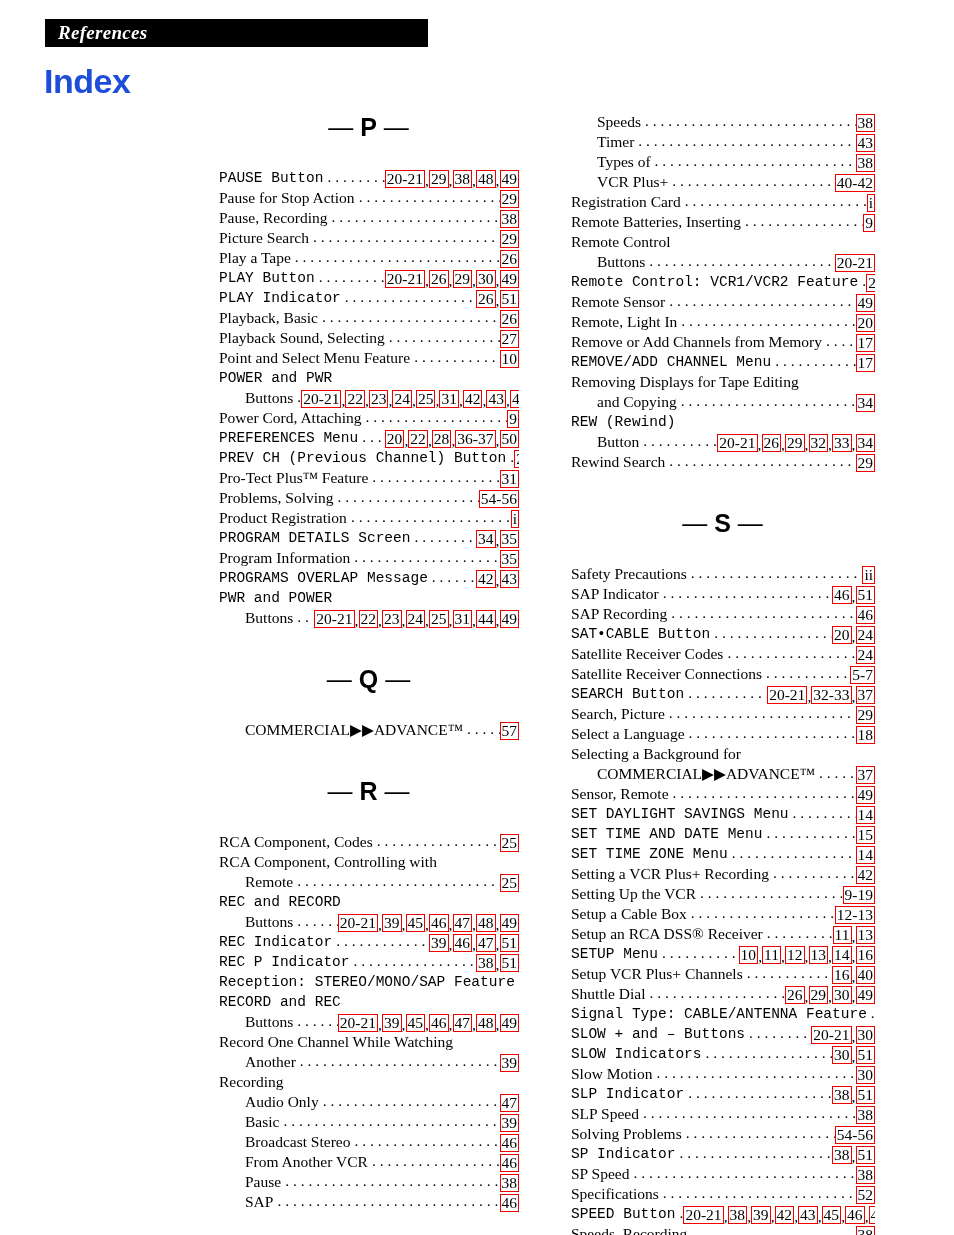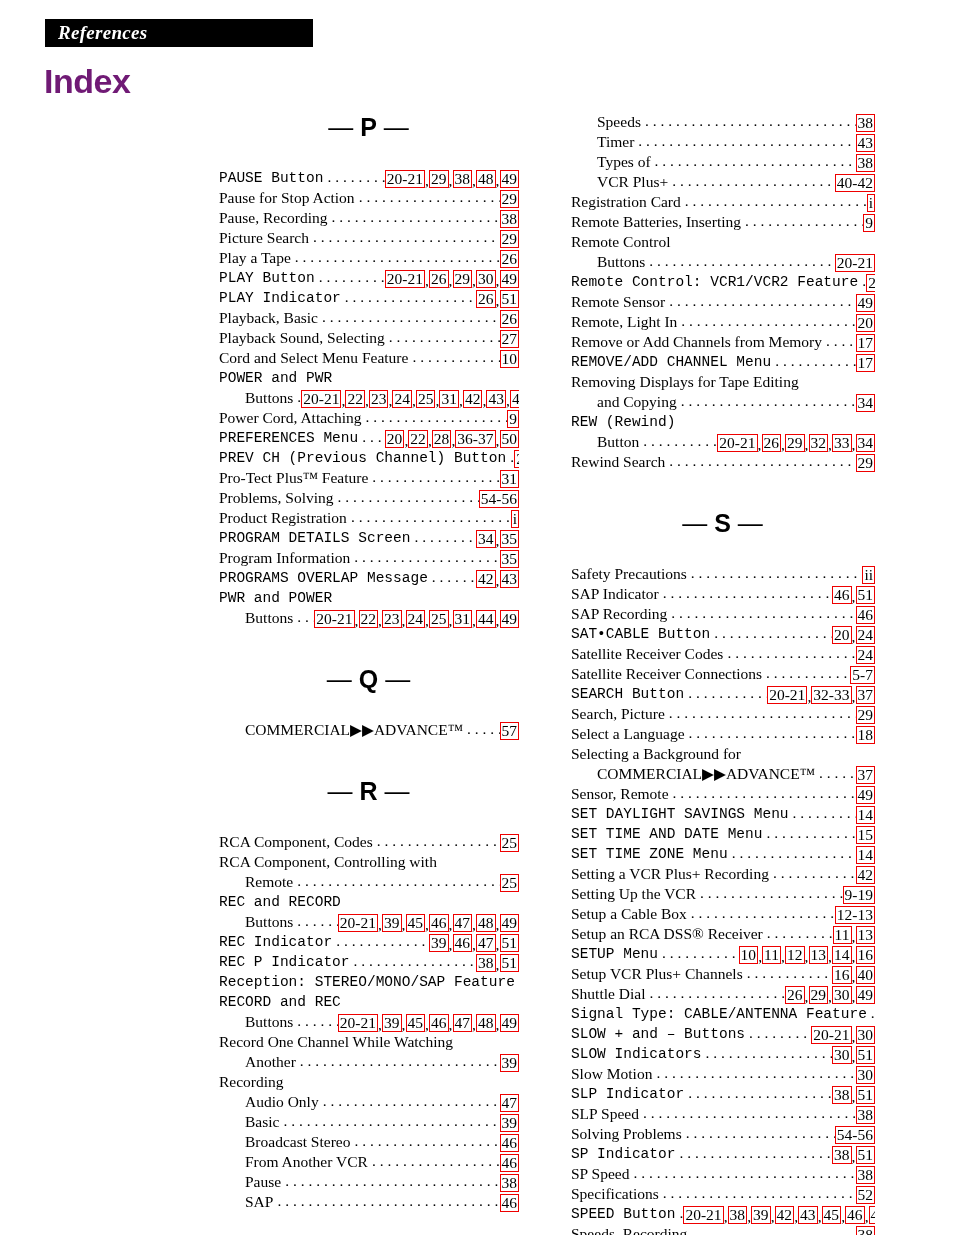--- a/index.html
+++ b/index.html
@@ -14,21 +14,21 @@
     font-family: "Liberation Serif", serif;
     color: #000000;
     overflow: hidden;
   }
 
   
   #references-bar {
     position: absolute;
     left: 45px;
     top: 19px;
-    width: 268px;
+    width: 383px;
     height: 28px;
     background: #000000;
   }
   #references-bar .label {
     position: absolute;
     left: 13px;
     top: 3px;
     font-family: "Liberation Serif", serif;
     font-style: italic;
     font-weight: 700;
@@ -37,21 +37,21 @@
     letter-spacing: .3px;
   }
   #page-title {
     position: absolute;
     left: 44px;
     top: 62px;
     font-family: "Liberation Sans", sans-serif;
     font-weight: 700;
     font-size: 34px;
     letter-spacing: -0.5px;
-    color: #701a75;
+    color: #1d4ed8;
   }
 
   
   .column {
     position: absolute;
     top: 112px;
     width: 300px;
   }
   #col-left  { left: 219px; }
   #col-right { left: 571px; width: 304px; }
@@ -224,21 +224,21 @@
       </span>
     </div>
     <div class="entry">
       <span class="txt serif">Playback Sound, Selecting</span>
       <span class="leader"></span>
       <span class="pages">
         <span class="pg">27</span>
       </span>
     </div>
     <div class="entry">
-      <span class="txt serif">Cord and Select Menu Feature</span>
+      <span class="txt serif">Point and Select Menu Feature</span>
       <span class="leader"></span>
       <span class="pages">
         <span class="pg">10</span>
       </span>
     </div>
     <div class="entry noleader">
       <span class="txt sans">POWER and PWR</span>
     </div>
     <div class="entry indent1">
       <span class="txt serif">Buttons</span>

